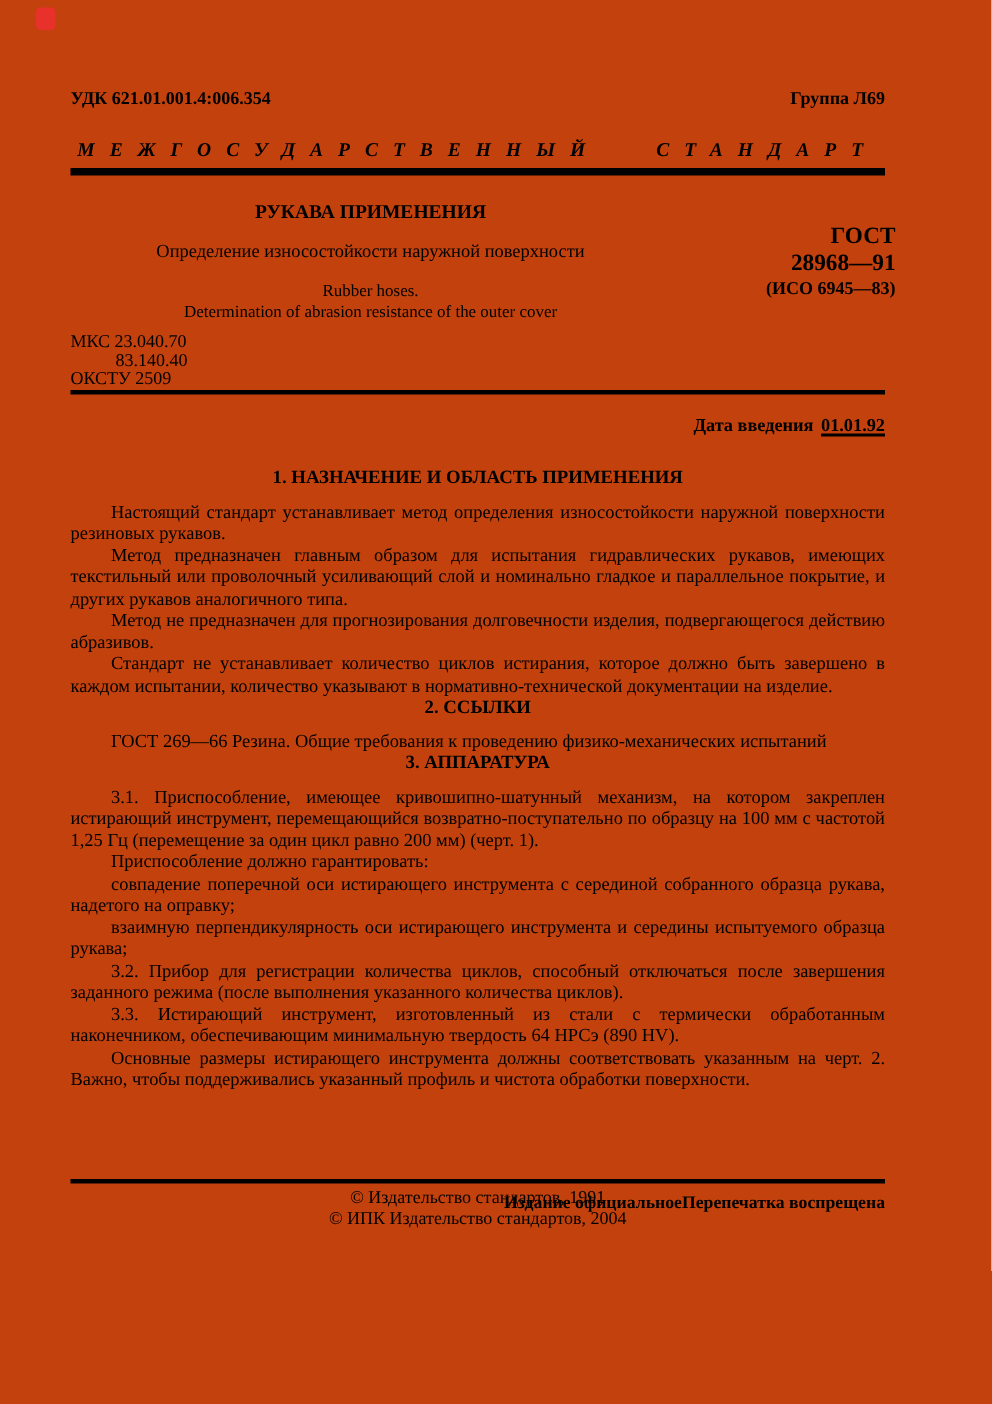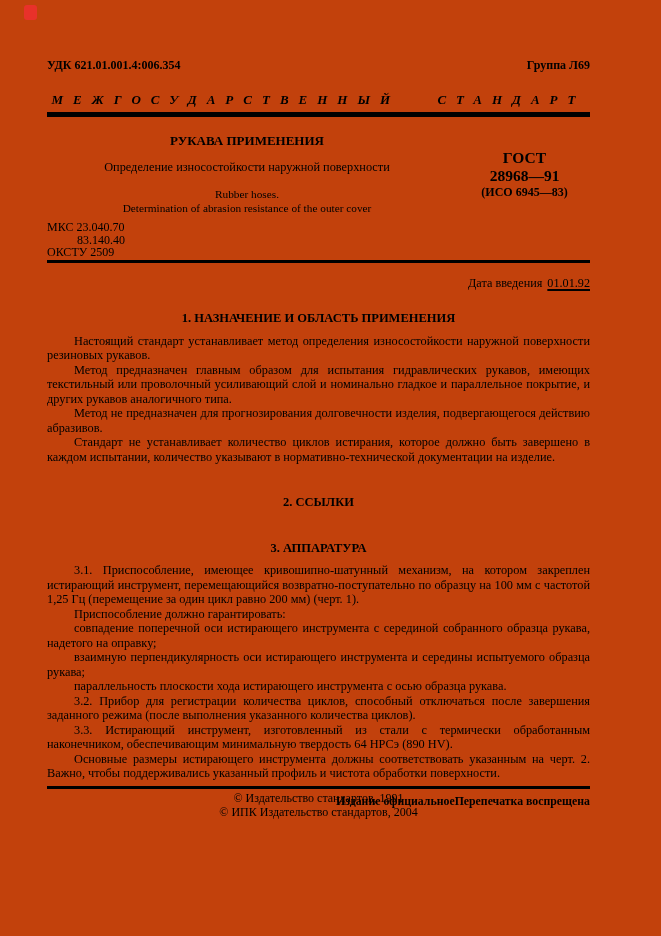--- a/index.html
+++ b/index.html
@@ -8,33 +8,33 @@
   .marker{position:absolute;left:24px;top:5px;width:13px;height:15px;border-radius:3px;}
   .udk-row{position:absolute;left:47px;top:58px;width:543px;display:flex;
            justify-content:space-between;font-weight:bold;font-size:12px;}
   .standard-kind{position:absolute;left:47px;top:92px;width:543px;text-align:center;
            font-weight:bold;font-size:13px;letter-spacing:10px;word-spacing:24px;white-space:nowrap;font-style:italic;}
   .bar1{position:absolute;left:47px;top:112px;width:543px;height:5px;background:#000;}
   .title-left{position:absolute;left:47px;top:133px;width:400px;text-align:center;}
   .title-ru{font-weight:bold;font-size:13px;margin:0 0 11px 0;}
   .subtitle-ru{font-weight:normal;font-size:12.3px;margin:0 0 13px 0;}
   .title-en{font-size:11.3px;line-height:13.5px;margin:0;}
-  .title-right{position:absolute;left:452px;top:149px;width:145px;text-align:center;font-weight:bold;}
+  .title-right{position:absolute;left:452px;top:149px;width:145px;text-align:right;font-weight:bold;}
   .gost-label{font-size:15.5px;line-height:18px;margin:0;}
   .gost-number{font-size:15.5px;line-height:18px;margin:0;}
   .iso-ref{font-size:12px;margin:0 0 0 0;}
   .codes{position:absolute;left:47px;top:221px;font-size:12px;line-height:12.7px;}
   .codes .indent2{padding-left:30px;}
   .bar2{position:absolute;left:47px;top:260px;width:543px;height:3px;background:#000;}
   .eff-date{position:absolute;left:47px;top:276px;width:543px;text-align:right;
-            font-weight:normal;font-size:12.2px;}
+            font-weight:bold;font-size:12.2px;}
   .eff-date .val{margin-left:5px;text-decoration:underline;text-decoration-thickness:1.5px;text-underline-offset:2px;}
   .body{position:absolute;left:47px;top:311px;width:543px;font-size:12.3px;line-height:14.5px;}
   .body h2{font-size:12.5px;text-align:center;margin:0 0 8px 0;}
-  .body h2.later{margin-top:31px;}
+  .body h2.later{margin-top:0;}
   .body p{margin:0;text-align:justify;text-indent:27px;}
   .footer-rule{position:absolute;left:47px;top:786px;width:543px;height:3px;background:#000;}
   .footer-row{position:absolute;left:47px;top:794px;width:543px;display:flex;
               justify-content:flex-end;font-weight:bold;font-size:11.8px;}
   .copyright{position:absolute;left:47px;top:791px;width:543px;text-align:center;
              font-size:12px;line-height:14px;}
 </style>
 </head>
 <body>
 
@@ -76,27 +76,27 @@
   </div>
 
   <div class="body">
     <h2>1. НАЗНАЧЕНИЕ И ОБЛАСТЬ ПРИМЕНЕНИЯ</h2>
     <p>Настоящий стандарт устанавливает метод определения износостойкости наружной поверхности резиновых рукавов.</p>
     <p>Метод предназначен главным образом для испытания гидравлических рукавов, имеющих текстильный или проволочный усиливающий слой и номинально гладкое и параллельное покрытие, и других рукавов аналогичного типа.</p>
     <p>Метод не предназначен для прогнозирования долговечности изделия, подвергающегося действию абразивов.</p>
     <p>Стандарт не устанавливает количество циклов истирания, которое должно быть завершено в каждом испытании, количество указывают в нормативно-технической документации на изделие.</p>
 
     <h2 class="later">2. ССЫЛКИ</h2>
+    <p>ГОСТ 269—66 Резина. Общие требования к проведению физико-механических испытаний</p>
 
     <h2 class="later">3. АППАРАТУРА</h2>
     <p>3.1. Приспособление, имеющее кривошипно-шатунный механизм, на котором закреплен истирающий инструмент, перемещающийся возвратно-поступательно по образцу на 100 мм с частотой 1,25 Гц (перемещение за один цикл равно 200 мм) (черт. 1).</p>
     <p>Приспособление должно гарантировать:</p>
     <p>совпадение поперечной оси истирающего инструмента с серединой собранного образца рукава, надетого на оправку;</p>
     <p>взаимную перпендикулярность оси истирающего инструмента и середины испытуемого образца рукава;</p>
-    <p>параллельность плоскости хода истирающего инструмента с осью образца рукава.</p>
     <p>3.2. Прибор для регистрации количества циклов, способный отключаться после завершения заданного режима (после выполнения указанного количества циклов).</p>
     <p>3.3. Истирающий инструмент, изготовленный из стали с термически обработанным наконечником, обеспечивающим минимальную твердость 64 НРСэ (890 HV).</p>
     <p>Основные размеры истирающего инструмента должны соответствовать указанным на черт. 2. Важно, чтобы поддерживались указанный профиль и чистота обработки поверхности.</p>
   </div>
 
   <div class="footer-rule"></div>
   <div class="footer-row">
     <span>Издание официальное</span>
     <span>Перепечатка воспрещена</span>
   </div>

